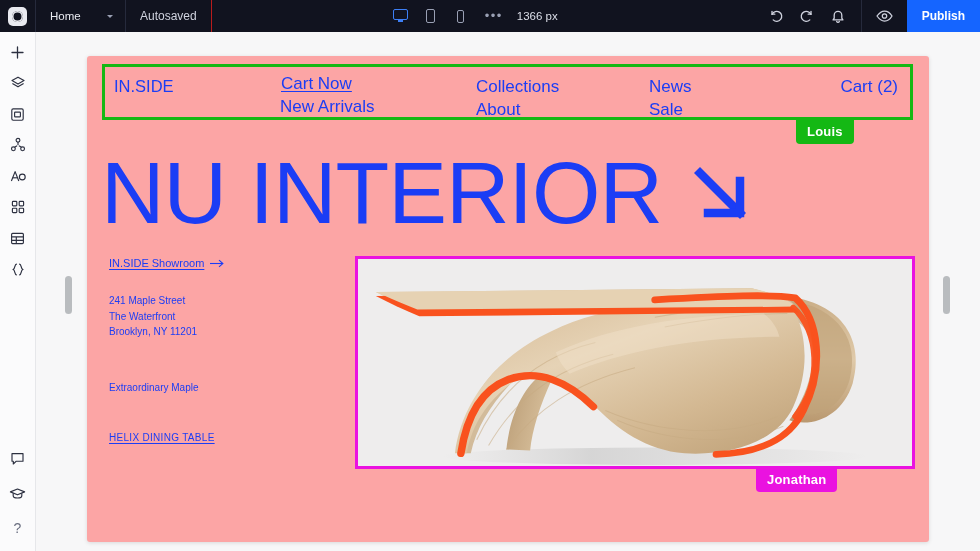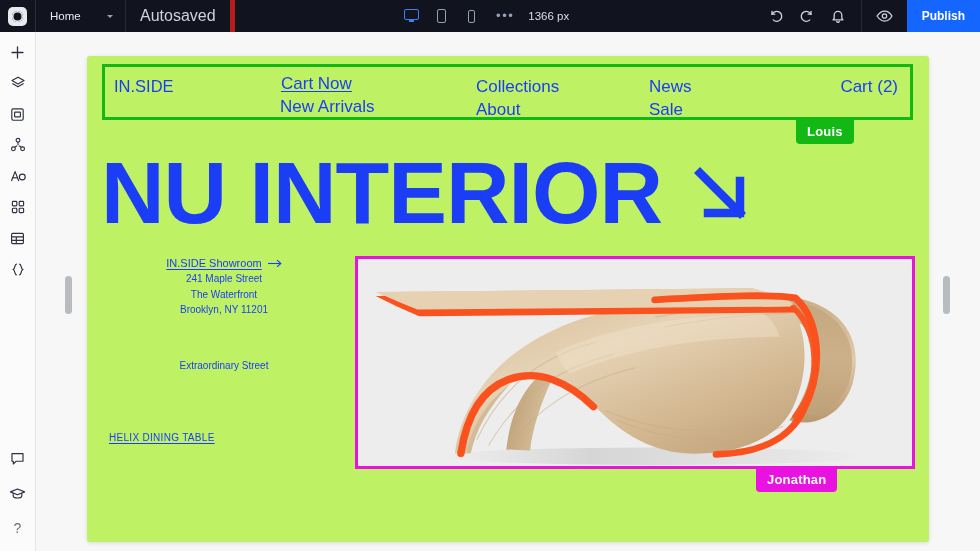--- a/index.html
+++ b/index.html
@@ -2,21 +2,21 @@
 <html><head>
 <meta charset="utf-8">
 <style>
   * { box-sizing: border-box; margin: 0; padding: 0; }
   html, body {
     width: 980px; height: 551px;
     overflow: hidden;
     font-family: "Liberation Sans", sans-serif;
     background: #f7f7f8;
   }
-  #app { position: relative; width: 816px; height: 551px; text-align: center; }
+  #app { position: relative; width: 816px; height: 551px; }
 
   
   .topbar {
     position: absolute; left: 0; top: 0; width: 980px; height: 32px;
     background: #11131f; display: flex; align-items: stretch;
     color: #e9eaf0; font-size: 11px;
   }
   .tb-logo-cell {
     width: 36px; display: flex; align-items: center; justify-content: center;
     border-right: 1px solid #262a3c;
@@ -29,22 +29,22 @@
     display: block; width: 11px; height: 11px; border-radius: 50%;
     background: #11131f; box-shadow: inset 0 0 0 1.5px #e9eaf0;
   }
   .tb-page {
     display: flex; align-items: center; gap: 26px; padding: 0 12px 0 14px;
     border-right: 1px solid #262a3c; min-width: 90px;
   }
   .tb-page .nm { font-size: 11.5px; color: #e9eaf0; }
   .tb-saved {
     display: flex; align-items: center; padding: 0 14px;
-    border-right: 5px solid #b91c1c;
-    font-size: 16px; color: #cfd2de;
+    border-right: 1px solid #b91c1c;
+    font-size: 12px; color: #cfd2de;
   }
   .tb-spacer { flex: 1 1 auto; }
   .tb-devices { display: flex; align-items: center; gap: 15px; }
   .dev-ico { width: 15px; height: 15px; position: relative; cursor: pointer; }
   .dev-monitor {
     width: 15px; height: 11px; border: 1.4px solid #3d7ff5; border-radius: 2px;
   }
   .dev-monitor::after {
     content: ""; position: absolute; left: 5px; top: 11.5px;
     width: 5px; height: 1.6px; background: #3d7ff5;
@@ -92,21 +92,21 @@
   }
   .rail-ic.qm { font-size: 14px; color: #6a6f80; }
 
   
   .canvas-wrap {
     position: absolute; left: 36px; top: 32px; width: 944px; height: 519px;
     background: #f7f7f8; overflow: hidden;
   }
   .page {
     position: absolute; left: 51px; top: 24px; width: 842px; height: 486px;
-    background: #bef264;
+    background: #fca5a5;
     border-radius: 3px;
     box-shadow: 0 1px 4px rgba(0,0,0,.12);
     overflow: hidden;
   }
   .handle {
     position: absolute; top: 244px; width: 7px; height: 38px;
     background: #b9bcbf; border-radius: 4px; cursor: ew-resize;
     box-shadow: 0 0 0 3px #f7f7f8;
   }
   .handle.left { left: 29px; }
@@ -138,31 +138,31 @@
     position: absolute; color: #fff; font-size: 13px; font-weight: bold;
     padding: 4px 11px 5px; border-radius: 4px; white-space: nowrap;
     letter-spacing: .2px;
   }
   .badge.louis { left: 709px; top: 64px; background: #14b814; border-radius: 0 0 4px 4px; }
   .badge.jonathan { left: 669px; top: 412px; background: #ea12e0; border-radius: 0 0 4px 4px; }
 
   .hero {
     position: absolute; left: 14px; top: 93px; width: 814px;
     color: #1b3df5; font-size: 88px; line-height: 88px;
-    font-weight: bold; letter-spacing: -1px; white-space: nowrap;
+    font-weight: normal; letter-spacing: -1px; white-space: nowrap;
     display: flex; align-items: center; gap: 16px;
   }
   .hero .arrow { flex: 0 0 auto; }
 
   .leftcol { position: absolute; left: 22px; top: 197px; width: 230px; }
   .lc-link {
     color: #1b3df5; font-size: 11px; display: inline-flex; align-items: center; gap: 6px;
   }
   .lc-link span.t { text-decoration: underline; text-underline-offset: 2px; }
-  .addr { color: #1b3df5; font-size: 10px; line-height: 15.5px; }
+  .addr { margin-top: 22px; color: #1b3df5; font-size: 10px; line-height: 15.5px; }
   .tag { margin-top: 40px; color: #1b3df5; font-size: 10px; line-height: 15.5px; }
   .prodlink {
     position: absolute; left: 22px; top: 376px; color: #1b3df5; font-size: 10px;
     letter-spacing: .3px; text-decoration: underline; text-underline-offset: 2px;
   }
 
   .imgsel {
     position: absolute; left: 268px; top: 200px; width: 560px; height: 213px;
     border: 3px solid #ea12e0;
   }
@@ -372,21 +372,21 @@
             </span>
           </div>
 
           <div class="addr">
             <div>241 Maple Street</div>
             <div>The Waterfront</div>
             <div>Brooklyn, NY 11201</div>
           </div>
 
           <div class="tag">
-            <div>Extraordinary Street</div>
+            <div>Extraordinary Maple</div>
           </div>
         </div>
 
         <div class="prodlink">HELIX DINING TABLE</div>
 
         <div class="imgsel">
           <div class="imgbox">
             <svg viewBox="0 0 560 213" preserveAspectRatio="none">
               <defs>
                 <linearGradient id="wtop" x1="0" y1="0" x2="1" y2="0">

